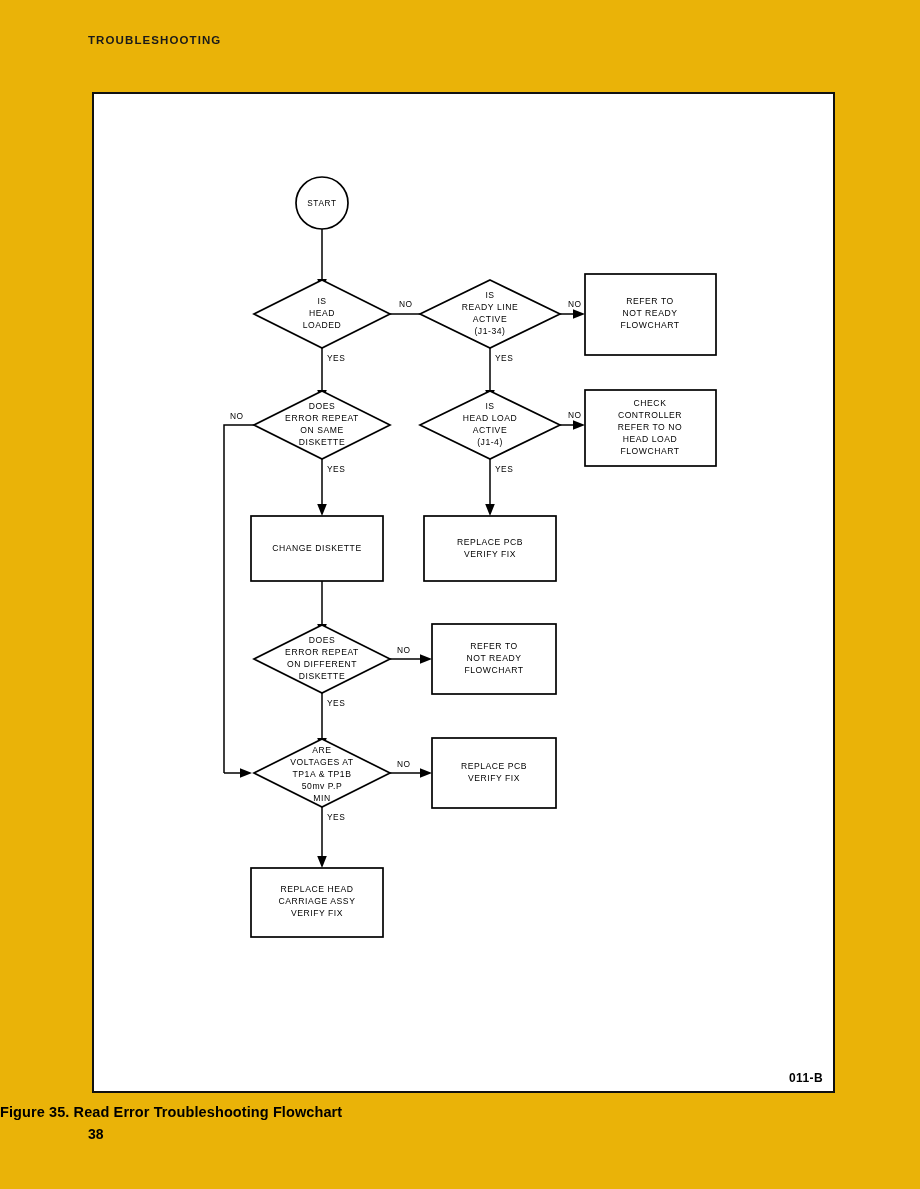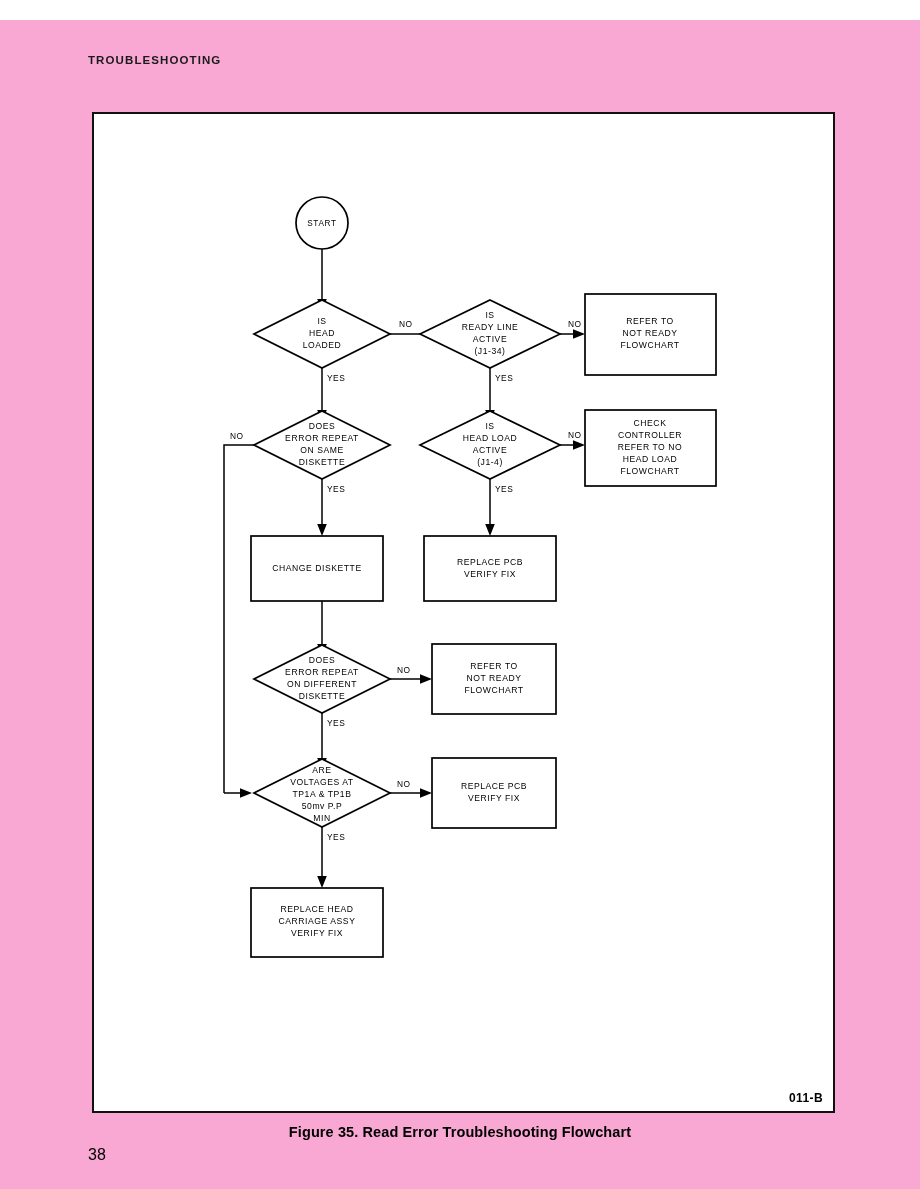--- a/index.html
+++ b/index.html
@@ -11,22 +11,21 @@
     width: 920px;
     height: 1189px;
     position: relative;
     font-family: "Liberation Sans", sans-serif;
     color: #000;
     overflow: hidden;
   }
   #page {
     position: absolute;
     inset: 0;
-    background: #f9a8d4;
-    margin-top: 20px;
+    background: #eab308;
   }
   #running-head {
     position: absolute;
     left: 88px;
     top: 34px;
     font-size: 11.5px;
     font-weight: bold;
     letter-spacing: 1.1px;
     color: #1a1a1a;
   }
@@ -51,31 +50,30 @@
     bottom: 6px;
     font-size: 12px;
     font-weight: bold;
     letter-spacing: 0.4px;
   }
   #figure-caption {
     position: absolute;
     left: 0;
     right: 0;
     top: 1104px;
-    text-align: center;
     font-size: 14.5px;
     font-weight: bold;
     letter-spacing: 0.1px;
   }
   #page-number {
     position: absolute;
     left: 88px;
     top: 1126px;
-    font-size: 16px;
-    font-weight: normal;
+    font-size: 14px;
+    font-weight: bold;
   }
   .node-text {
     font-family: "Liberation Sans", sans-serif;
     font-size: 8.6px;
     letter-spacing: 0.55px;
     fill: #000;
     text-anchor: middle;
     dominant-baseline: middle;
   }
   .node-text.start {

